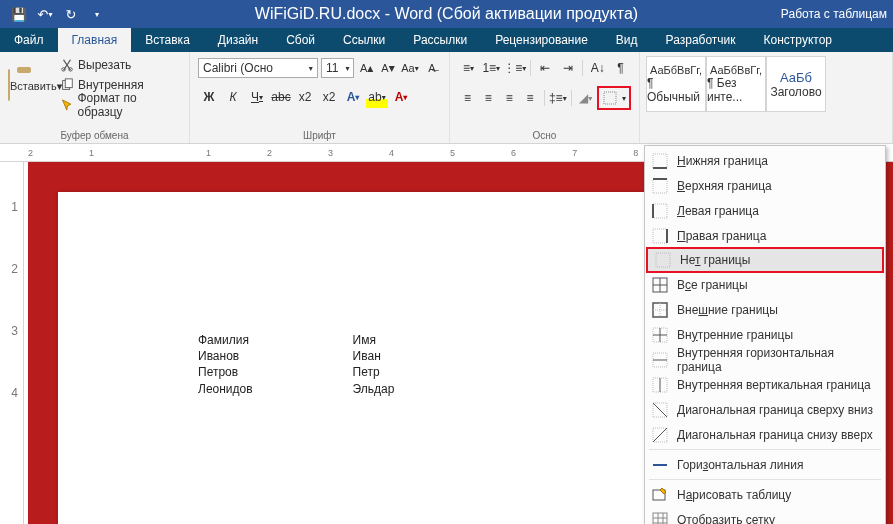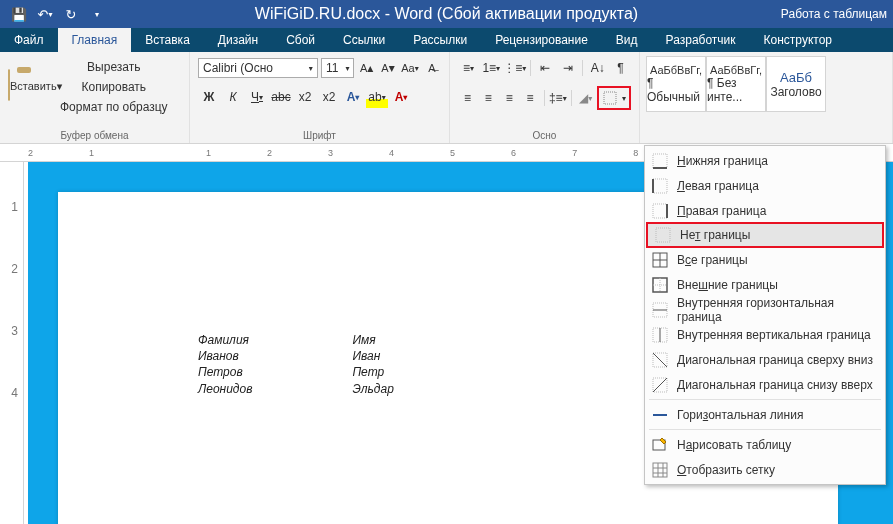--- a/index.html
+++ b/index.html
@@ -15,21 +15,21 @@
   .tab.file { padding: 5px 14px; }
   .ribbon { background: #f3f3f3; border-bottom: 1px solid #d4d4d4; height: 92px; display: flex; }
   .group { border-right: 1px solid #e1e1e1; padding: 4px 8px 2px 8px; display: flex; flex-direction: column; position: relative; }
   .group-label { position: absolute; bottom: 2px; left: 0; right: 0; text-align: center; font-size: 10px; color: #666; }
   .clipboard { width: 190px; }
   .paste-big { display: flex; flex-direction: row; align-items: center; width: 48px; cursor: pointer; }
   .paste-big .icon { width: 32px; height: 32px; background: linear-gradient(#fff,#eee); border: 1px solid #c7a96b; border-radius: 3px; position: relative; }
   .paste-big .icon::before { content: ""; position: absolute; top: -3px; left: 8px; width: 14px; height: 6px; background: #c7a96b; border-radius: 2px; }
   .paste-big span { font-size: 11px; margin-top: 2px; }
   .clip-right { display: flex; flex-direction: column; gap: 2px; padding-left: 4px; }
-  .clip-item { display: flex; align-items: center; gap: 4px; font-size: 11px; cursor: pointer; height: 18px; flex-direction: column; }
+  .clip-item { display: flex; align-items: center; gap: 4px; font-size: 11px; cursor: pointer; height: 18px; }
   .clip-item svg { width: 14px; height: 14px; }
   .font-group { width: 260px; }
   .font-row1 { display: flex; gap: 3px; align-items: center; height: 24px; }
   .font-name { width: 131px; height: 20px; border: 1px solid #ababab; background: #fff; font-size: 11px; padding: 0 4px; display: flex; align-items: center; justify-content: space-between; }
   .font-size { width: 36px; height: 20px; border: 1px solid #ababab; background: #fff; font-size: 11px; padding: 0 4px; display: flex; align-items: center; justify-content: space-between; }
   .smbtn { width: 20px; height: 20px; border: 1px solid transparent; display: flex; align-items: center; justify-content: center; cursor: pointer; font-size: 11px; }
   .font-row2 { display: flex; gap: 2px; align-items: center; margin-top: 6px; }
   .fmt { width: 22px; height: 22px; display: flex; align-items: center; justify-content: center; cursor: pointer; font-size: 12px; }
   .fmt.bold { font-weight: bold; }
   .fmt.italic { font-style: italic; }
@@ -42,21 +42,21 @@
   .border-btn-inner { width: 20px; height: 18px; display: flex; align-items: center; justify-content: center; }
   .dd-arrow { font-size: 8px; padding: 0 2px; }
   .styles-group { flex: 1; padding-left: 6px; }
   .style-box { width: 60px; height: 56px; border: 1px solid #d4d4d4; background: #fff; display: flex; flex-direction: column; align-items: center; justify-content: center; font-size: 10px; cursor: pointer; }
   .style-box .preview { font-size: 11px; color: #333; }
   .style-box.heading .preview { color: #2b579a; font-size: 13px; }
   .ruler-area { position: relative; }
   .ruler-h { height: 18px; background: #fff; border-bottom: 1px solid #d4d4d4; display: flex; align-items: center; padding-left: 28px; font-size: 9px; color: #777; gap: 56px; }
   .ruler-h span { font-size: 9px; }
   .ruler-v { position: absolute; left: 6px; top: 18px; bottom: 0; width: 18px; background: #fff; border-right: 1px solid #d4d4d4; display: flex; flex-direction: column; align-items: center; font-size: 9px; color: #777; gap: 48px; padding-top: 38px; }
-  .canvas { position: absolute; left: 28px; right: 0; top: 18px; bottom: 0; background: #0ea5e9; font-style: italic; }
+  .canvas { position: absolute; left: 28px; right: 0; top: 18px; bottom: 0; background: #b91c1c; }
   .page { position: absolute; left: 30px; top: 30px; width: 780px; height: 800px; background: #fff; box-shadow: 0 0 4px rgba(0,0,0,.2); padding: 140px 140px; }
   .table-text { display: flex; gap: 100px; font-family: "Times New Roman", serif; font-size: 22px; color: #222; }
   .col div { line-height: 1.35; }
   .dropdown-menu { position: absolute; left: 644px; top: 145px; width: 242px; background: #fcfcfc; border: 1px solid #c5c5c5; box-shadow: 2px 2px 4px rgba(0,0,0,.25); z-index: 100; padding: 2px 0; }
   .menu-item { display: flex; align-items: center; height: 25px; padding: 0 8px 0 6px; gap: 8px; font-size: 12px; cursor: pointer; }
   .menu-item.highlighted { border: 2px solid #e81123; background: #e5e5e5; margin: -1px 1px; height: 26px; }
   .menu-icon { width: 18px; height: 18px; display: flex; align-items: center; justify-content: center; flex-shrink: 0; }
   .menu-sep { height: 1px; background: #e1e1e1; margin: 2px 4px; }
   .accel { text-decoration: underline; }
   .caret { font-size: 8px; }
@@ -108,21 +108,21 @@
               <circle cx="4" cy="13" r="2" fill="none" stroke="#555"></circle>
               <circle cx="12" cy="13" r="2" fill="none" stroke="#555"></circle>
             </svg>
           <span>Вырезать</span>
         </div>
         <div class="clip-item">
           <svg viewBox="0 0 16 16">
               <rect x="3" y="3" width="8" height="10" fill="none" stroke="#555"></rect>
               <rect x="6" y="1" width="8" height="10" fill="#fff" stroke="#555"></rect>
             </svg>
-          <span>Копировать</span>
+          <span>Внутренняя</span>
         </div>
         <div class="clip-item">
           <svg viewBox="0 0 16 16">
               <path d="M3 2l10 5-4 2-1 5-5-12z" fill="#f7b500" stroke="#a07000"></path>
             </svg>
           <span>Формат по образцу</span>
         </div>
       </div>
     </div>
     <div class="group-label">Буфер обмена</div>
@@ -255,20 +255,29 @@
           <rect x="1" y="1" width="14" height="14" fill="none" stroke="#bbb" stroke-dasharray="1 1"></rect>
           <line x1="1" y1="15" x2="15" y2="15" stroke="#555" stroke-width="2"></line>
         </svg>
       </div>
     <span><span class="accel">Н</span>ижняя граница</span>
   </div>
   <div class="menu-item">
     <div class="menu-icon">
         <svg width="16" height="16">
           <rect x="1" y="1" width="14" height="14" fill="none" stroke="#bbb" stroke-dasharray="1 1"></rect>
+          <line x1="1" y1="1" x2="15" y2="1" stroke="#555" stroke-width="2"></line>
+        </svg>
+      </div>
+    <span><span class="accel">В</span>ерхняя граница</span>
+  </div>
+  <div class="menu-item">
+    <div class="menu-icon">
+        <svg width="16" height="16">
+          <rect x="1" y="1" width="14" height="14" fill="none" stroke="#bbb" stroke-dasharray="1 1"></rect>
           <line x1="1" y1="1" x2="1" y2="15" stroke="#555" stroke-width="2"></line>
         </svg>
       </div>
     <span><span class="accel">Л</span>евая граница</span>
   </div>
   <div class="menu-item">
     <div class="menu-icon">
         <svg width="16" height="16">
           <rect x="1" y="1" width="14" height="14" fill="none" stroke="#bbb" stroke-dasharray="1 1"></rect>
           <line x1="15" y1="1" x2="15" y2="15" stroke="#555" stroke-width="2"></line>
@@ -296,20 +305,30 @@
   </div>
   <div class="menu-item">
     <div class="menu-icon">
         <svg width="16" height="16">
           <rect x="1" y="1" width="14" height="14" fill="none" stroke="#555" stroke-width="1.5"></rect>
           <line x1="8" y1="1" x2="8" y2="15" stroke="#bbb" stroke-dasharray="1 1"></line>
           <line x1="1" y1="8" x2="15" y2="8" stroke="#bbb" stroke-dasharray="1 1"></line>
         </svg>
       </div>
     <span>Вне<span class="accel">ш</span>ние границы</span>
+  </div>
+  <div class="menu-item">
+    <div class="menu-icon">
+        <svg width="16" height="16">
+          <rect x="1" y="1" width="14" height="14" fill="none" stroke="#bbb" stroke-dasharray="1 1"></rect>
+          <line x1="8" y1="1" x2="8" y2="15" stroke="#555"></line>
+          <line x1="1" y1="8" x2="15" y2="8" stroke="#555"></line>
+        </svg>
+      </div>
+    <span>Вн<span class="accel">у</span>тренние границы</span>
   </div>
   <div class="menu-item">
     <div class="menu-icon">
         <svg width="16" height="16">
           <rect x="1" y="1" width="14" height="14" fill="none" stroke="#bbb" stroke-dasharray="1 1"></rect>
           <line x1="1" y1="8" x2="15" y2="8" stroke="#555"></line>
         </svg>
       </div>
     <span>Внутренняя горизонтальная граница</span>
   </div>

